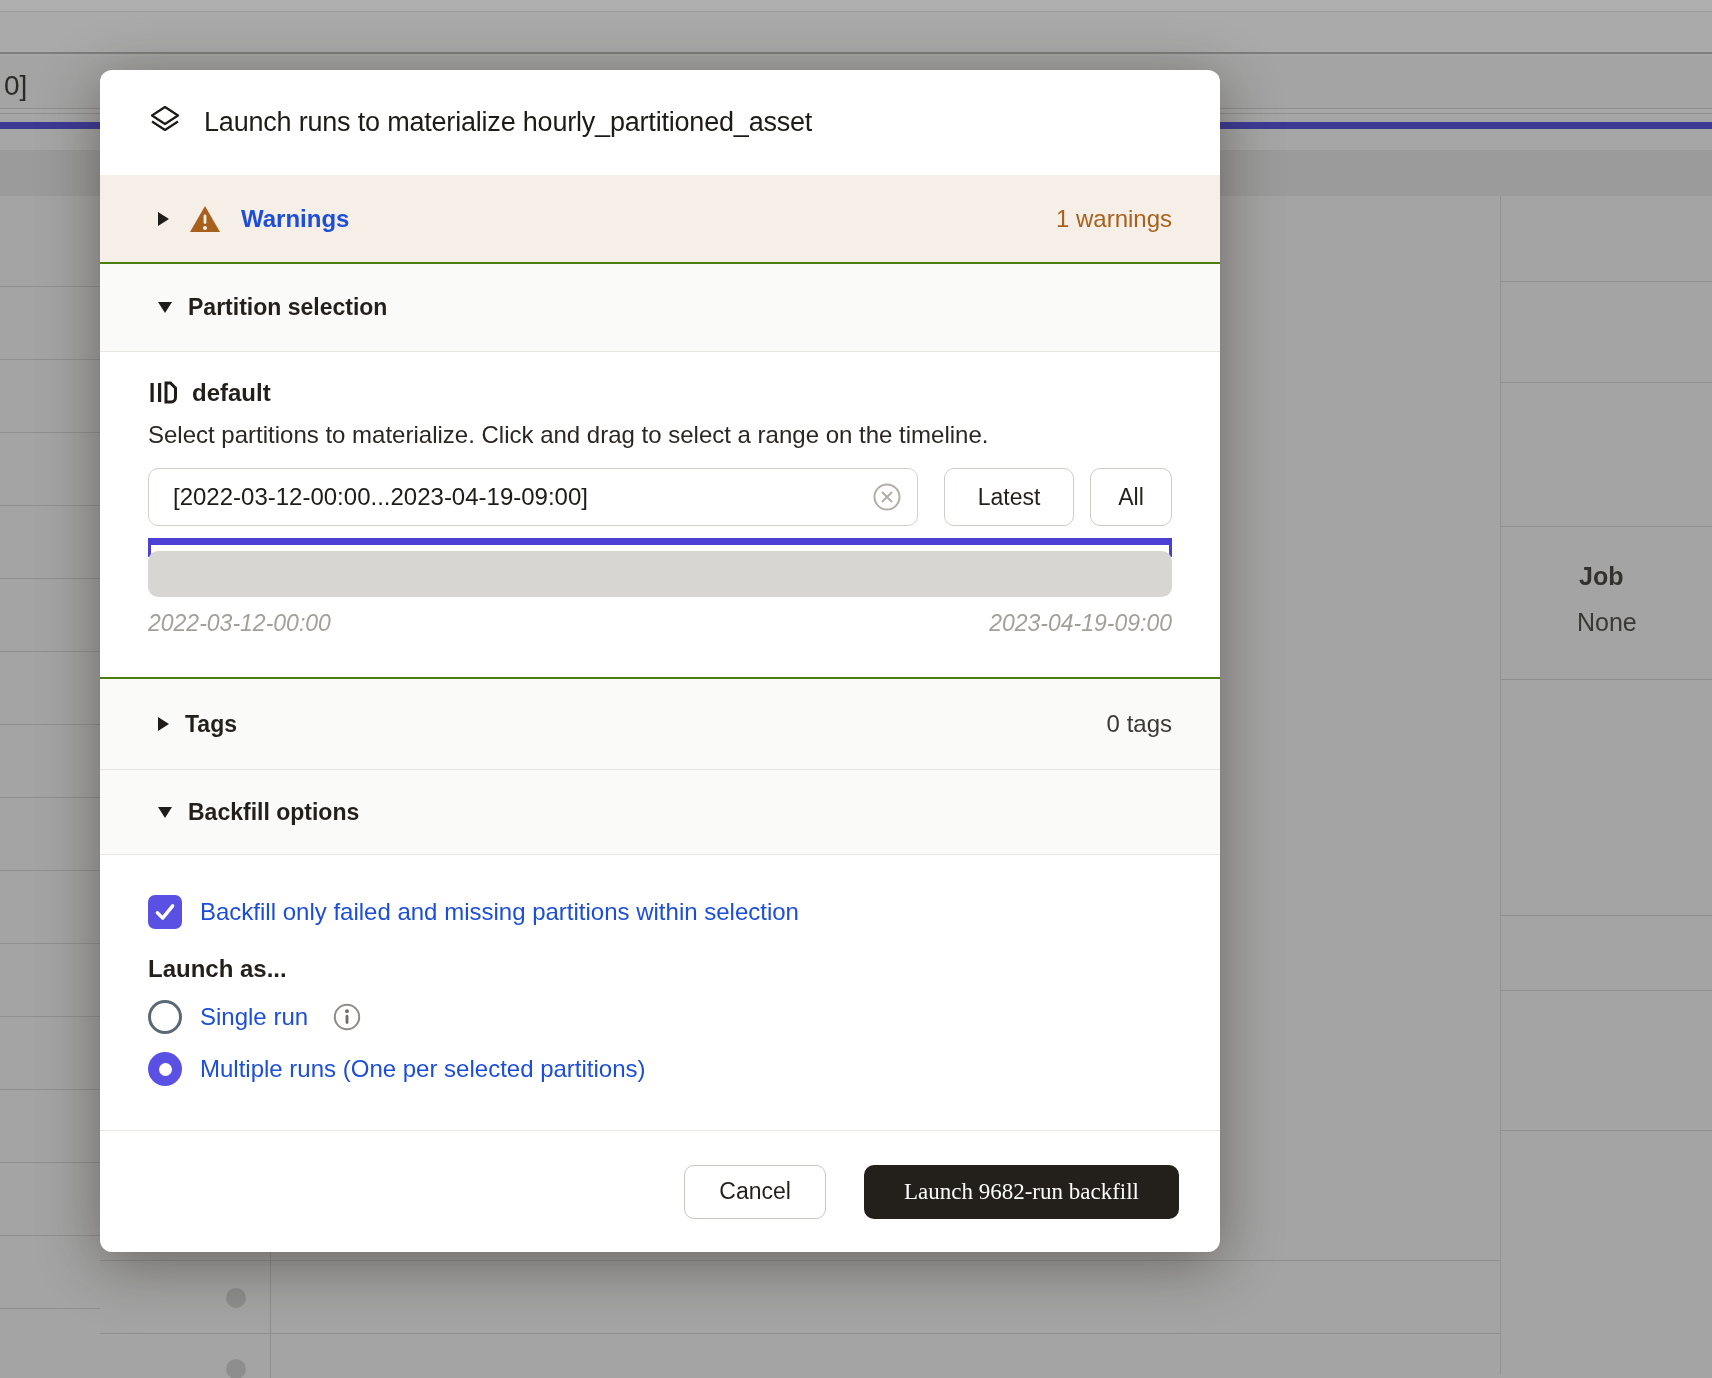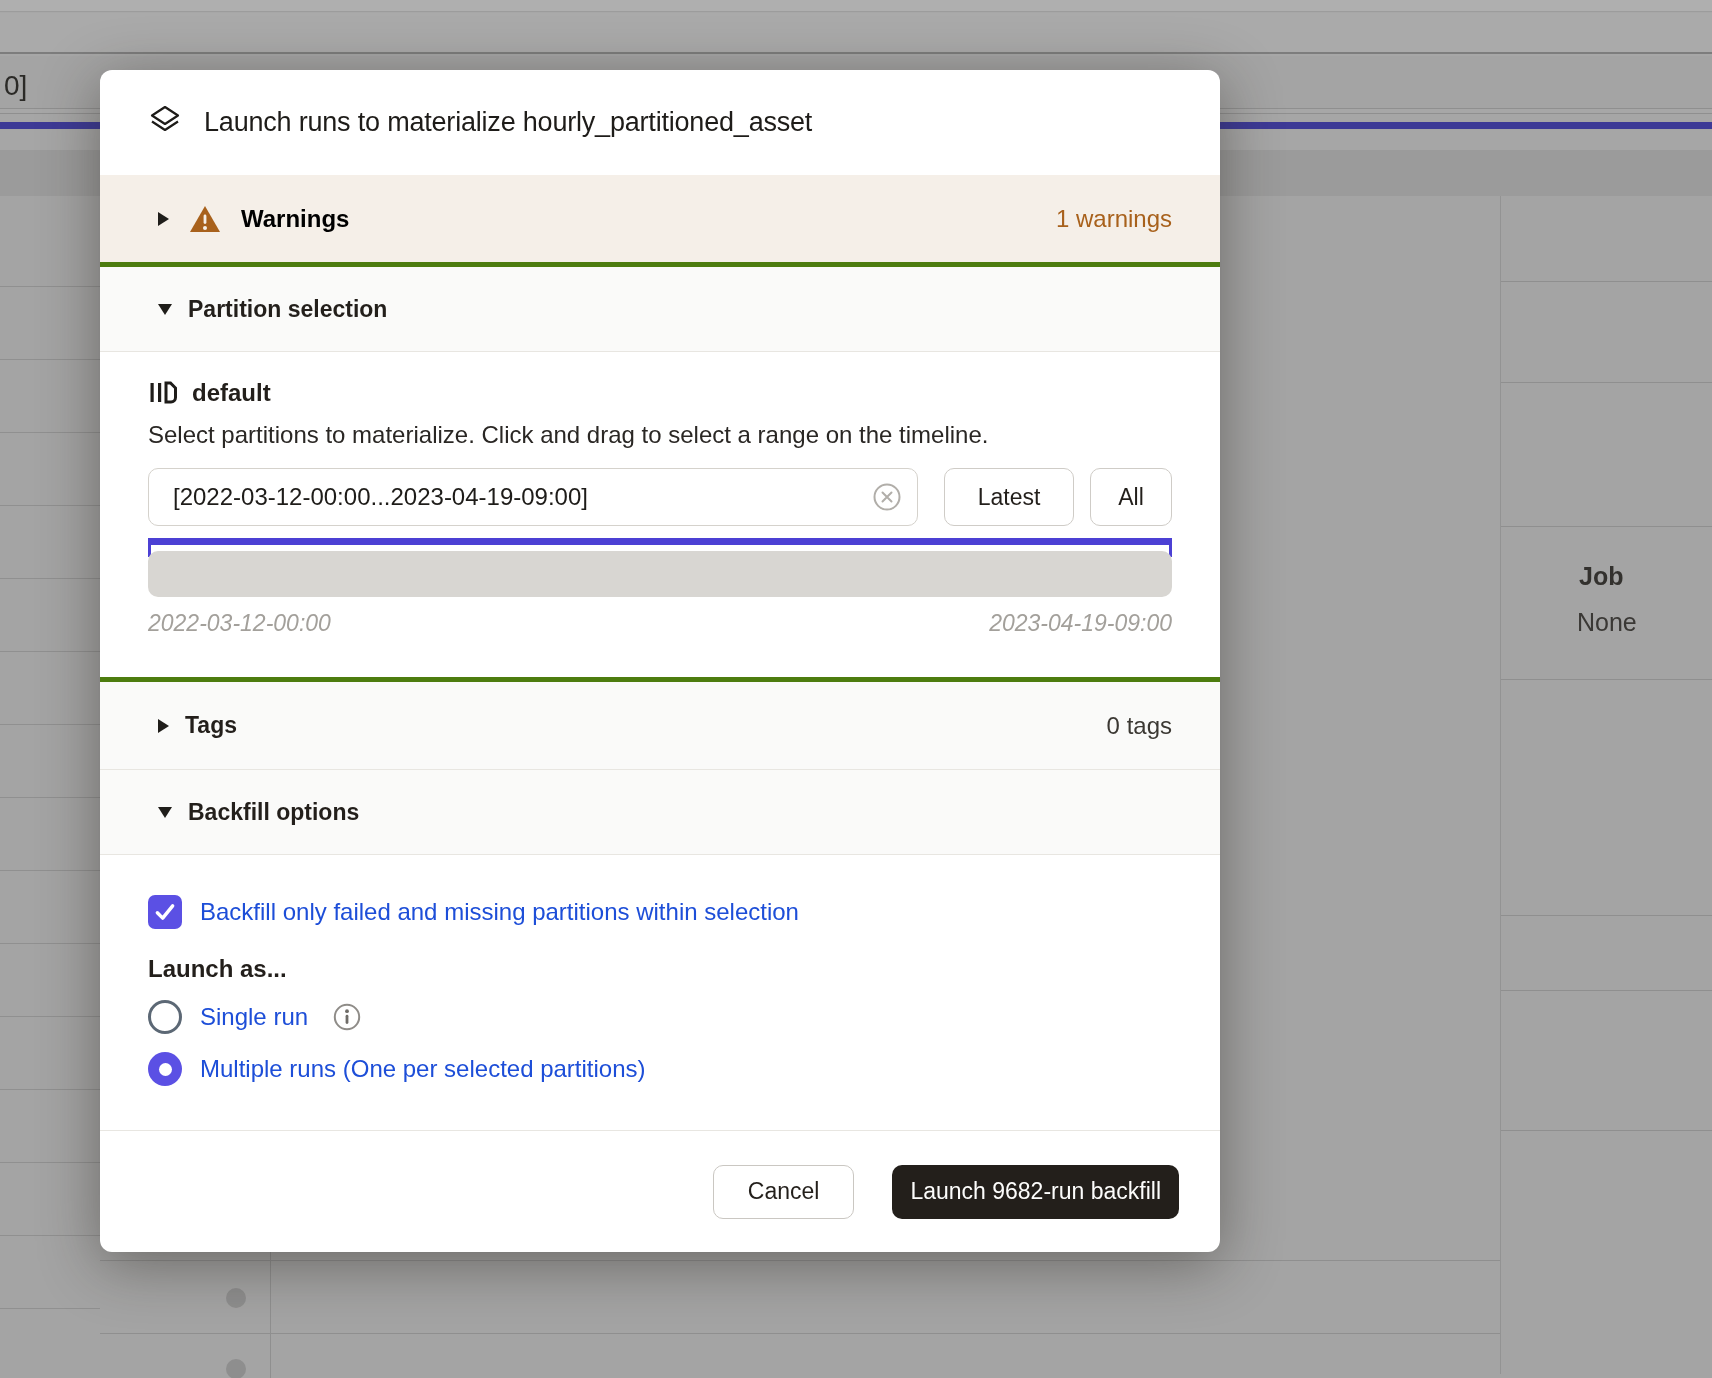--- a/index.html
+++ b/index.html
@@ -48,26 +48,26 @@
     box-shadow:0 12px 60px rgba(35,30,25,.45);
     display:flex; flex-direction:column; overflow:hidden;
   }
   .m-header { height:105px; display:flex; align-items:center; padding:0 48px; gap:22px; flex:none; }
   .m-title { font-size:27px; color:#1E1C19; letter-spacing:-.2px; }
 
   .warnings-row {
     height:87px; flex:none; background:#F5EFE8; display:flex; align-items:center;
     padding:0 48px 0 58px; cursor:pointer;
   }
-  .warnings-label { font-size:24px; font-weight:700; color:#000000; margin-left:20px; }
+  .warnings-label { font-size:24px; font-weight:700; color:#1d4ed8; margin-left:20px; }
   .warnings-count { margin-left:auto; font-size:24px; color:#A8611C; }
 
   .sec-row {
     flex:none; background:#FAFAF9; display:flex; align-items:center;
-    padding:0 48px 0 58px; border-top:5px solid #4d7c0f; border-bottom:1px solid #E8E6E1;
+    padding:0 48px 0 58px; border-top:2px solid #4d7c0f; border-bottom:1px solid #E8E6E1;
     cursor:pointer;
   }
   .sec-row .sec-title { font-size:23px; font-weight:700; color:#231F1B; margin-left:16px; }
   .row-psel { height:90px; }
   .row-tags { height:93px; }
   .row-bf   { height:85px; }
   .tags-count { margin-left:auto; font-size:24px; font-weight:400; color:#3B3833; }
 
   .caret-r { width:0; height:0; border-left:11px solid #1F1D1A; border-top:7px solid transparent; border-bottom:7px solid transparent; flex:none; }
   .caret-d { width:0; height:0; border-top:11px solid #1F1D1A; border-left:7px solid transparent; border-right:7px solid transparent; flex:none; }
@@ -119,22 +119,22 @@
 
   .m-footer {
     margin-top:auto; height:122px; flex:none; border-top:1px solid #E8E6E1;
     display:flex; align-items:center; justify-content:flex-end; gap:38px; padding-right:41px;
   }
   .btn-cancel {
     height:54px; padding:0 34px; background:#fff; border:1.5px solid #CAC7C2; border-radius:10px;
     font-family:inherit; font-size:23px; color:#231F1B; cursor:pointer;
   }
   .btn-submit {
-    height:54px; padding:0 18px; background:#231F1B; border:none; border-radius:10px;
-    font-family:Liberation Sans, sans-serif; font-size:23px; color:#FDFDFC; cursor:pointer;
+    height:54px; padding:0 40px; background:#231F1B; border:none; border-radius:10px;
+    font-family:Liberation Serif, serif; font-size:23px; color:#FDFDFC; cursor:pointer;
   }
 </style>
 </head>
 <body>
 
 <div class="bd band-a"></div>
 <div class="bd band-b"></div>
 <div class="bd band-c"></div>
 <div class="bg-trunc">0]</div>
 <div class="bd hair-1"></div>

